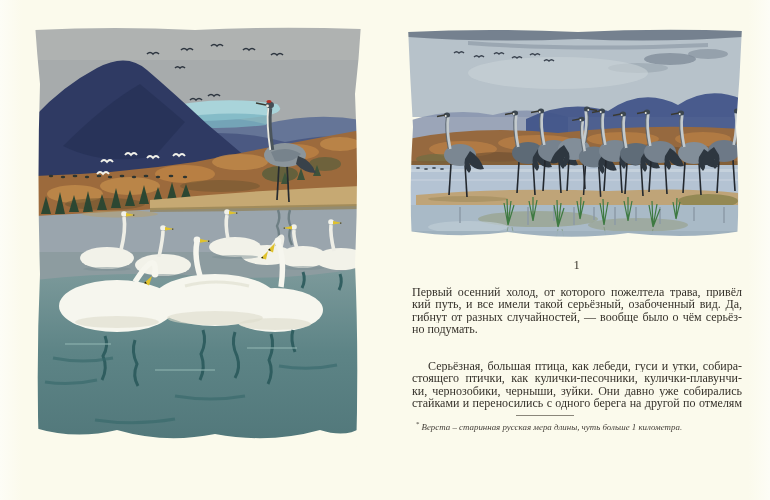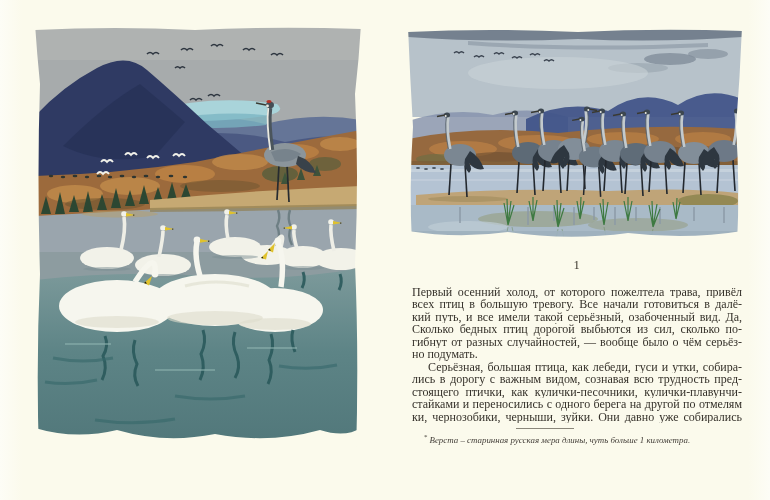--- a/index.html
+++ b/index.html
@@ -13,23 +13,23 @@
   .page-right{left:385px;width:385px;}
   figure.ill{margin:0;padding:0;position:absolute;}
   .ill-left{left:35px;top:24px;width:326px;height:432px;}
   .ill-right{left:23px;top:27px;width:334px;height:218px;}
   .ill svg{display:block;width:100%;height:100%;}
   .right-text{position:absolute;left:27px;top:258px;width:330px;}
   .chapter-number{text-align:center;font-size:12.5px;letter-spacing:1px;margin:0 0 13px 0;color:#3c372e;}
   .para{margin:0;padding:0;font-size:12px;line-height:12.45px;}
   .line{display:block;white-space:nowrap;text-align:justify;text-align-last:justify;overflow:hidden;}
   .line.endpara{text-align-last:left;}
-  .line.indent{text-indent:16px;}
+  .line.indent{text-indent:16px;margin-top:24px;}
   .footnote-rule{width:58px;height:0;border-top:1px solid #8a867a;margin:5px 0 3px 104px;}
-  .footnote{font-size:8.9px;font-style:italic;color:#45403a;margin-left:12px;line-height:11px;}
+  .footnote{font-size:8.9px;font-style:italic;color:#45403a;margin-left:4px;line-height:11px;}
   .fn-star{font-style:normal;font-size:7px;vertical-align:4px;margin-right:2px;}
 </style>
 </head>
 <body>
 
 <div class="stage">
 
   <div class="page page-left">
     <figure class="ill ill-left" role="img" aria-label="Watercolor: nine white whooper swans with yellow-and-black bills swim on a teal lake; a grey crane with a red cap stands on a sandy spit; behind them a grey lake, a line of ducks, white gulls, an autumn forest of orange larches and dark firs, a dark blue mountain and flying birds in a grey sky">
       <svg viewBox="0 0 326 432" preserveAspectRatio="none">
@@ -371,33 +371,30 @@
           <path d="M334,0 V218 H329 Q332,160 328,100 Q332,50 334,0 Z"></path>
         </g>
       </svg>
     </figure>
 
     <div class="right-text">
       <div class="chapter-number">1</div>
 
       <p class="para">
         <span class="line">Первый осенний холод, от которого пожелтела трава, привёл</span>
-        <span class="line">всех птиц в большую тревогу. Все начали готовиться в далё-</span>
         <span class="line">кий путь, и все имели такой серьёзный, озабоченный вид. Да,</span>
-        <span class="line">Сколько бедных птиц доро́гой выбьются из сил, сколько по-</span>
         <span class="line">гибнут от разных случайностей, — вообще было о чём серьёз-</span>
         <span class="line endpara">но подумать.</span>
       </p>
 
       <p class="para">
         <span class="line indent">Серьёзная, большая птица, как лебеди, гуси и утки, собира-</span>
-        <span class="line">лись в дорогу с важным видом, сознавая всю трудность пред-</span>
         <span class="line">стоящего птички, как кулички-песочники, кулички-плавунчи-</span>
+        <span class="line">ки, чернозобики, черныши, зуйки. Они давно уже собирались</span>
         <span class="line">стайками и переносились с одного берега на другой по отмелям</span>
-        <span class="line">ки, чернозобики, черныши, зуйки. Они давно уже собирались</span>
       </p>
 
       <div class="footnote-rule"></div>
       <div class="footnote">
         <span class="fn-star">*</span><span>Верста – старинная русская мера длины, чуть больше 1 километра.</span>
       </div>
     </div>
   </div>
 
 </div>

